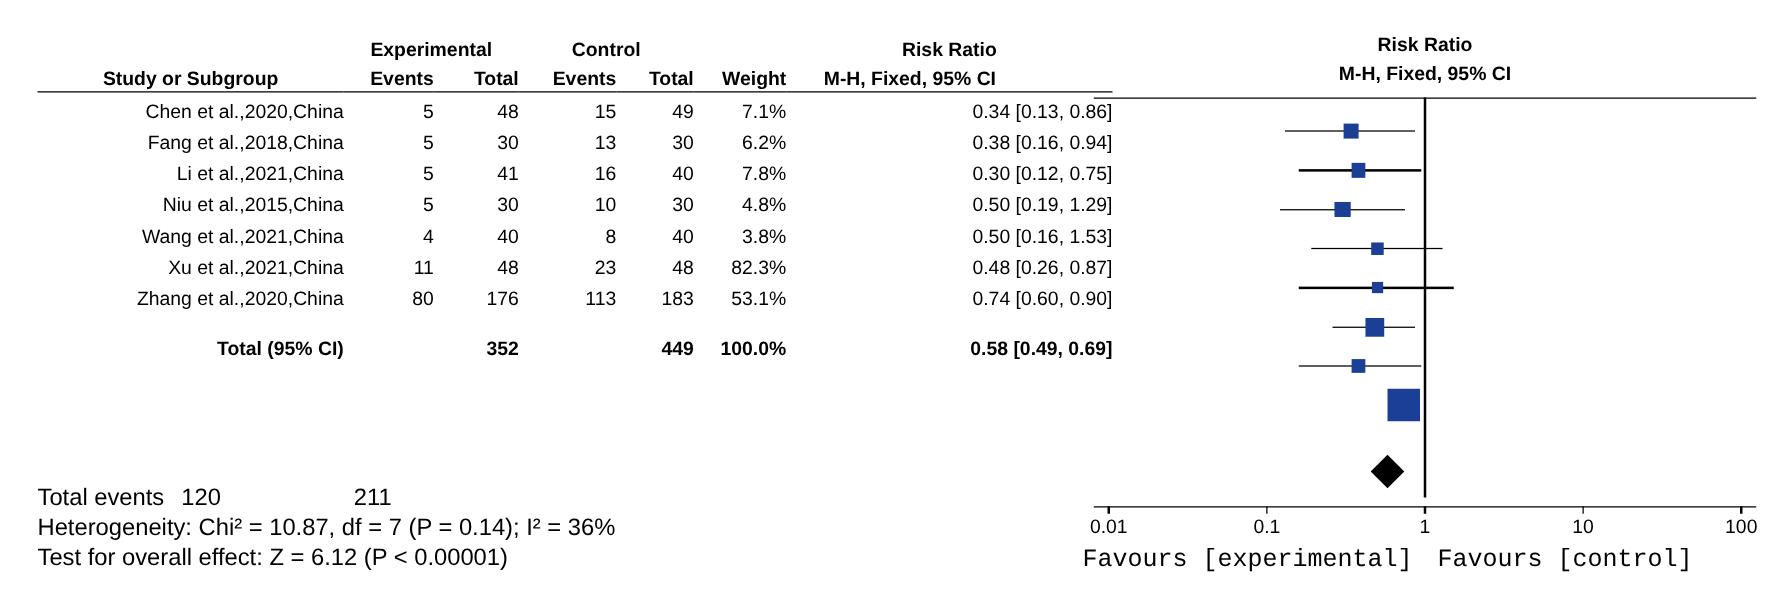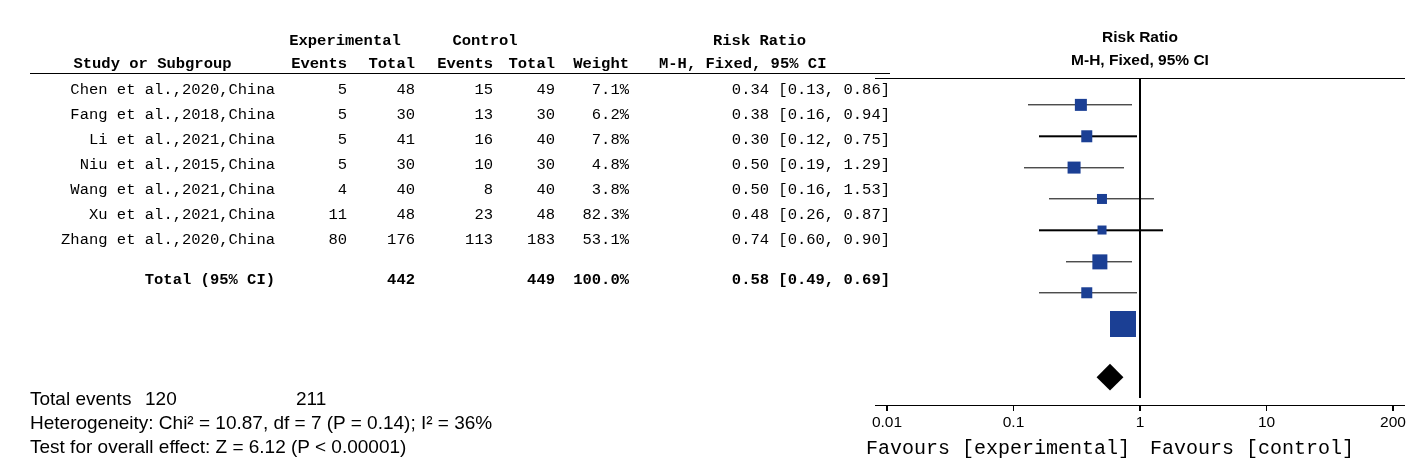--- a/index.html
+++ b/index.html
@@ -18,21 +18,20 @@
     background: #ffffff;
     overflow: hidden;
   }
   .tbl {
     position: absolute;
     left: 30px;
     top: 28px;
     width: 860px;
     border-collapse: collapse;
     font-size: 15.5px;
-    font-family: Liberation Mono, monospace;
   }
   .tbl td, .tbl th {
     padding: 0;
     vertical-align: bottom;
     white-space: nowrap;
     font-weight: normal;
     text-align: right;
     height: 25px;
   }
   .tbl th {
@@ -64,21 +63,21 @@
   .notes {
     position: absolute;
     left: 30px;
     font-size: 19px;
     white-space: nowrap;
   }
   #note-events { top: 388px; }
   #note-het    { top: 412px; }
   #note-test   { top: 436px; }
   #note-events .ne-a { position: absolute; left: 115px; top: 0; }
-  #note-events .ne-b { position: absolute; left: 253px; top: 0; margin-left: 13px; }
+  #note-events .ne-b { position: absolute; left: 253px; top: 0; }
 
   
   #plot {
     position: absolute;
     left: 875px;
     top: 78px;
     width: 530px;
     height: 320px;
   }
   #plot .axis-top {
@@ -239,21 +238,21 @@
           <td class="col-ct">183</td>
           <td class="col-w">53.1%</td>
           <td class="col-rr">0.74 [0.60, 0.90]</td>
         </tr>
         <tr class="spacer-row">
           <td colspan="7"></td>
         </tr>
         <tr class="total-row">
           <td class="col-study">Total (95% CI)</td>
           <td class="col-ee"></td>
-          <td class="col-et">442</td>
+          <td class="col-et">352</td>
           <td class="col-ce"></td>
           <td class="col-ct">449</td>
           <td class="col-w">100.0%</td>
           <td class="col-rr">0.58 [0.49, 0.69]</td>
         </tr>
       </tbody>
   </table>
 
   <div class="notes" id="note-events">
     <span>Total events</span>
@@ -312,16 +311,16 @@
     <div class="fav fav-right">Favours [control]</div>
   <div class="tick" style="left: 11.3px;"></div>
       <div class="tick-label" style="left: 12px;">0.01</div>
       <div class="tick" style="left: 137.8px;"></div>
       <div class="tick-label" style="left: 138.5px;">0.1</div>
       <div class="tick" style="left: 264.3px;"></div>
       <div class="tick-label" style="left: 265px;">1</div>
       <div class="tick" style="left: 390.8px;"></div>
       <div class="tick-label" style="left: 391.5px;">10</div>
       <div class="tick" style="left: 517.3px;"></div>
-      <div class="tick-label" style="left: 518px;">200</div>
+      <div class="tick-label" style="left: 518px;">100</div>
     </div>
 
 </div>
 
 </body></html>

